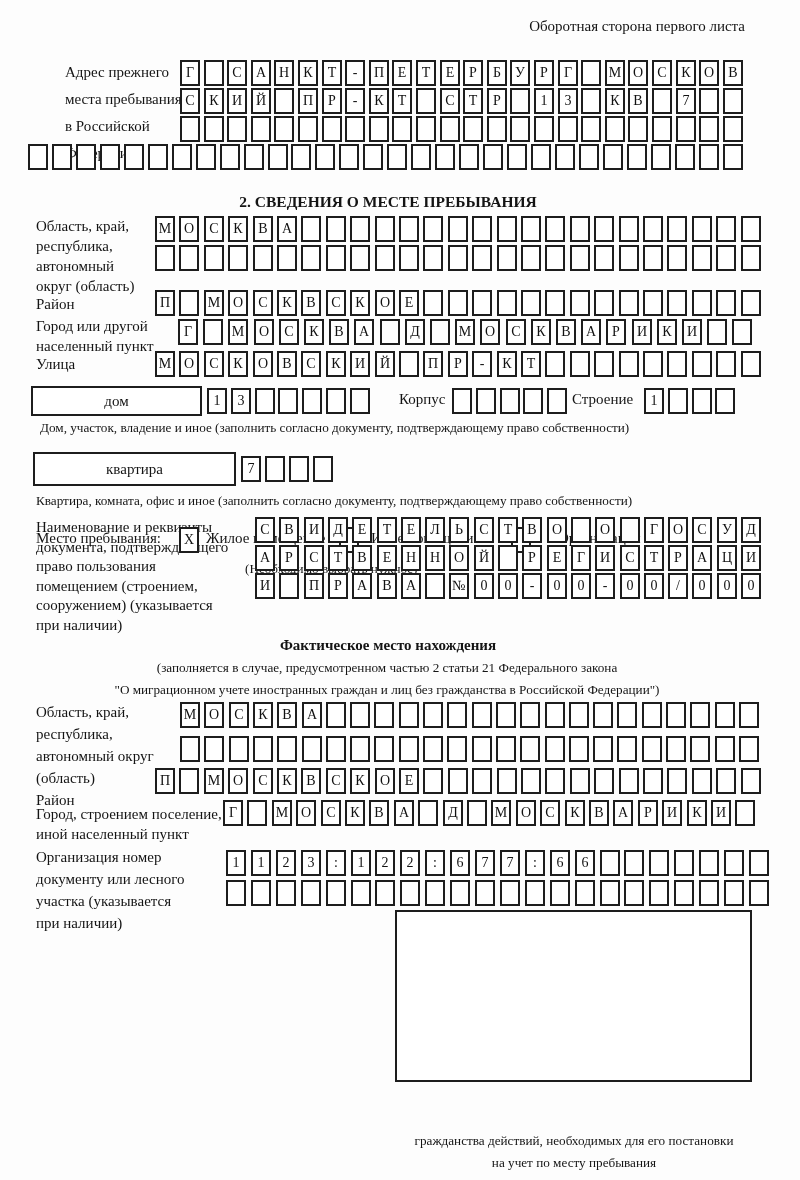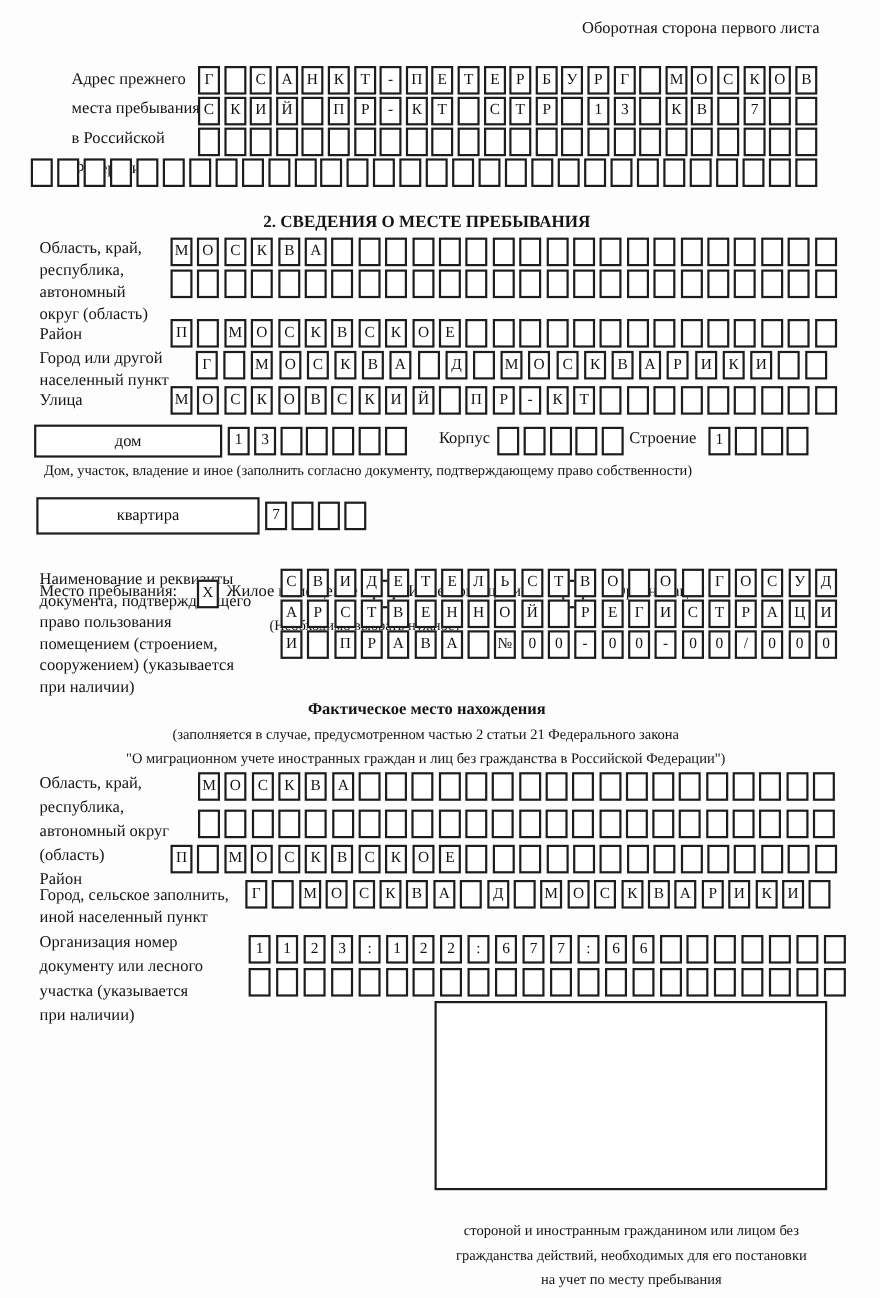--- a/index.html
+++ b/index.html
@@ -47,20 +47,21 @@
   <div class="lbl" style="left:36px; top:318px;">Город или другой</div>
   <div class="lbl" style="left:36px; top:338px;">населенный пункт</div>
   <div class="lbl" style="left:36px; top:356px;">Улица</div>
 
   <div class="wbox" style="left:31px; top:386px; width:171px; height:30px;">дом</div>
   <div class="lbl" style="left:399px; top:391px;">Корпус</div>
   <div class="lbl" style="left:572px; top:391px;">Строение</div>
   <div class="cap" style="left:40px; top:421px;">Дом, участок, владение и иное (заполнить согласно документу, подтверждающему право собственности)</div>
 
   <div class="wbox" style="left:33px; top:452px; width:203px; height:34px;">квартира</div>
+  <div class="cap" style="left:36px; top:494px;">Квартира, комната, офис и иное (заполнить согласно документу, подтверждающему право собственности)</div>
 
   <div class="lbl" style="left:36px; top:530px;">Место пребывания:</div>
   <div class="lbl" style="left:206px; top:530px;">Жилое помещение</div>
   <div class="lbl" style="left:371px; top:530px;">Иное помещение</div>
   <div class="lbl" style="left:558px; top:530px;">Организация</div>
   <div class="cap" style="left:245px; top:562px;">(Необходимо выбрать нужное)</div>
 
   <div class="lbl" style="left:36px; top:519px;">Наименование и реквизиты</div>
   <div class="lbl" style="left:36px; top:539px;">документа, подтверждающего</div>
   <div class="lbl" style="left:36px; top:558px;">право пользования</div>
@@ -70,29 +71,28 @@
 
   <div class="lbl bold ctr" style="left:6px; top:637px; width:764px;">Фактическое место нахождения</div>
   <div class="cap ctr" style="left:28px; top:661px; width:718px;">(заполняется в случае, предусмотренном частью 2 статьи 21 Федерального закона</div>
   <div class="cap ctr" style="left:28px; top:683px; width:718px;">"О миграционном учете иностранных граждан и лиц без гражданства в Российской Федерации")</div>
 
   <div class="lbl" style="left:36px; top:704px;">Область, край,</div>
   <div class="lbl" style="left:36px; top:726px;">республика,</div>
   <div class="lbl" style="left:36px; top:748px;">автономный округ</div>
   <div class="lbl" style="left:36px; top:770px;">(область)</div>
   <div class="lbl" style="left:36px; top:778px; top:792px;">Район</div>
-  <div class="lbl" style="left:36px; top:806px;">Город, сельское заполнить,</div>
+  <div class="lbl" style="left:36px; top:806px;">Город, строением поселение,</div>
   <div class="lbl" style="left:36px; top:826px;">иной населенный пункт</div>
   <div class="lbl" style="left:36px; top:849px;">Организация номер</div>
   <div class="lbl" style="left:36px; top:871px;">документу или лесного</div>
   <div class="lbl" style="left:36px; top:893px;">участка (указывается</div>
   <div class="lbl" style="left:36px; top:915px;">при наличии)</div>
 
   <div class="bigbox" style="left:395px; top:910px; width:357px; height:172px;"></div>
-  <div class="cap ctr" style="left:374px; top:1112px; width:400px;">стороной и иностранным гражданином или лицом без</div>
   <div class="cap ctr" style="left:374px; top:1134px; width:400px;">гражданства действий, необходимых для его постановки</div>
   <div class="cap ctr" style="left:374px; top:1156px; width:400px;">на учет по месту пребывания</div>
 
 <div class="cell" style="left: 180px; top: 60px;">Г</div>
     <div class="cell" style="left: 204px; top: 60px;"></div>
     <div class="cell" style="left: 227px; top: 60px;">С</div>
     <div class="cell" style="left: 251px; top: 60px;">А</div>
     <div class="cell" style="left: 274px; top: 60px;">Н</div>
     <div class="cell" style="left: 298px; top: 60px;">К</div>
     <div class="cell" style="left: 322px; top: 60px;">Т</div>

